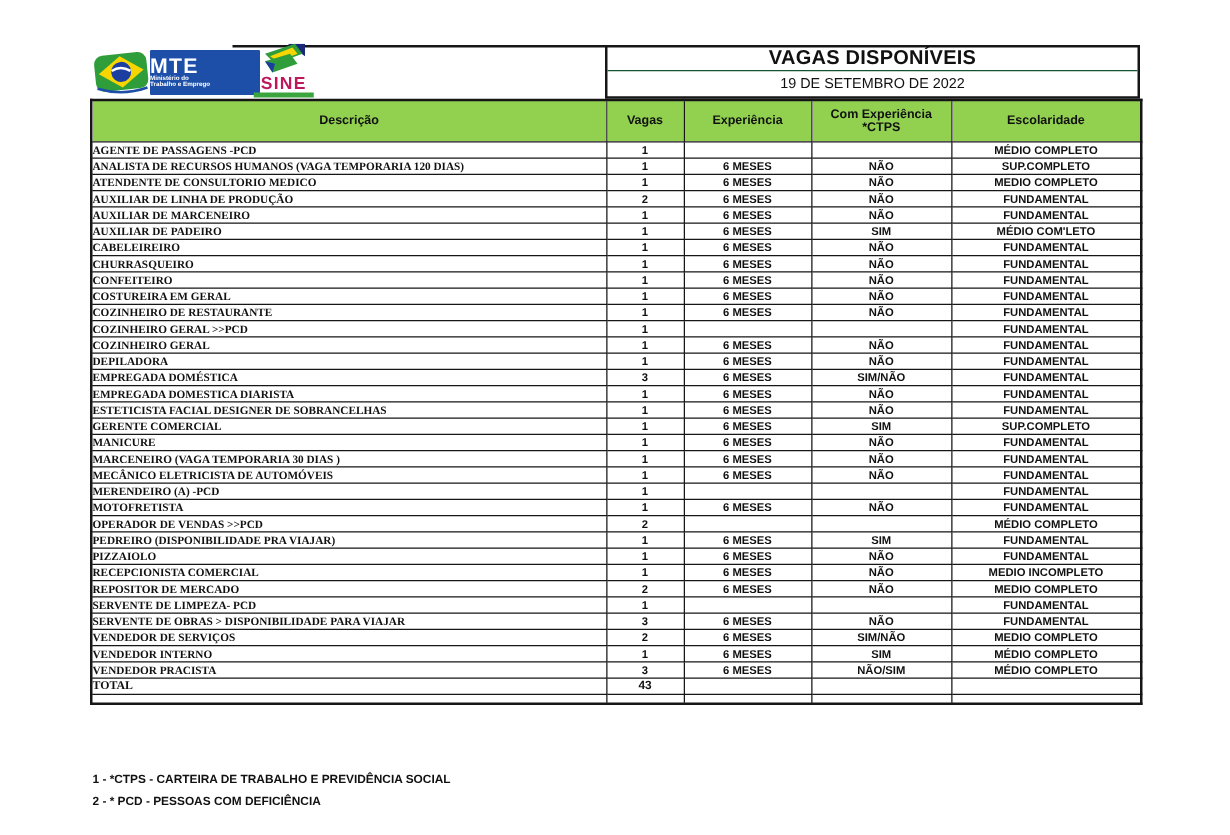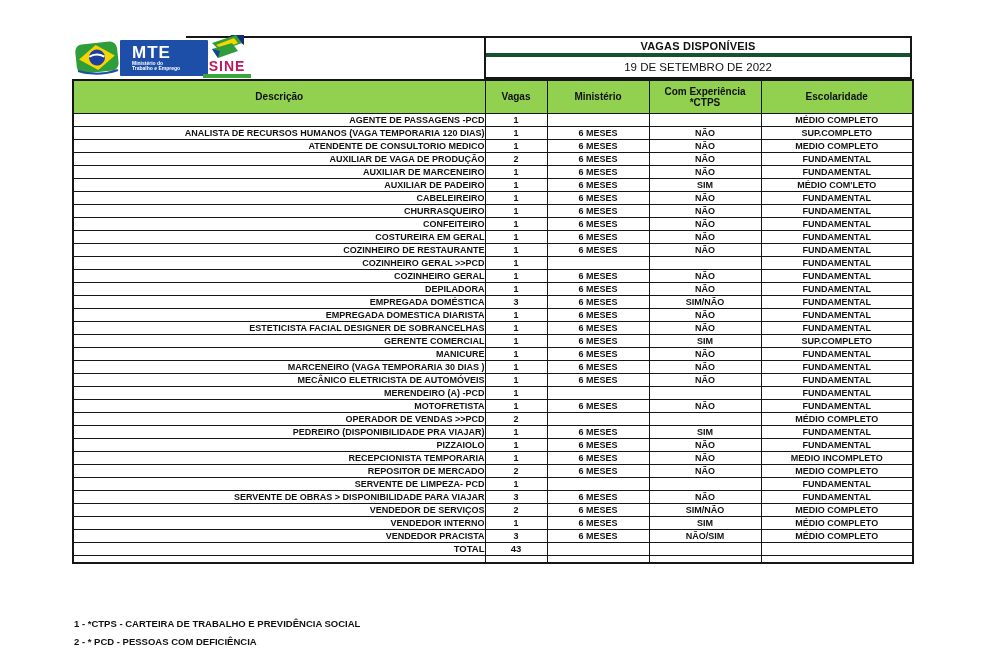--- a/index.html
+++ b/index.html
@@ -9,53 +9,53 @@
     font-family:"Liberation Sans", sans-serif; color:#111; overflow:hidden;
   }
   
   .top-rule { position:absolute; left:186px; top:36px; width:726px; height:2px; background:#161616; }
 
   
   .mte-logo { position:absolute; left:74px; top:40px; display:flex; align-items:stretch; height:36px; }
   .mte-flag { width:46px; height:36px; }
   .mte-box {
     width:88px; background:#1e4fa8; color:#fff; display:flex; flex-direction:column;
-    justify-content:center; padding-left:12px; border-radius:1px;
+    justify-content:center; padding-left:0; border-radius:1px;
   }
   .mte-abbr { font-size:17px; font-weight:bold; line-height:16px; letter-spacing:1px; }
   .mte-sub { font-size:5px; line-height:5.5px; font-weight:bold; }
 
   
   .sine-logo { position:absolute; left:201px; top:35px; width:52px; text-align:center; }
   .sine-flag { width:34px; height:24px; display:block; margin:0 auto; }
   .sine-name { font-size:14px; font-weight:bold; color:#be185d; letter-spacing:1px; line-height:14px; }
   .sine-bar { width:48px; height:4px; background:#3aa53c; margin:1px auto 0; }
 
   
   .title-box {
     position:absolute; left:484px; top:36px; width:428px;
     border:2px solid #161616; background:#fff;
   }
-  .title-cell { height:19px; border-bottom:4px solid #14532d; display:flex; align-items:center; justify-content:center;
-    font-size:11px; font-weight:bold; letter-spacing:.2px; }
+  .title-cell { height:19px; border-bottom:1px solid #14532d; display:flex; align-items:center; justify-content:center;
+    font-size:16px; font-weight:bold; letter-spacing:.2px; }
   .date-cell { height:20px; display:flex; align-items:center; justify-content:center; font-size:11.5px; font-weight:normal; }
 
   
   table.vagas {
     position:absolute; left:72px; top:79px; width:840px;
     border-collapse:collapse; table-layout:fixed;
     border:2px solid #161616;
   }
   table.vagas th, table.vagas td { border:1px solid #161616; overflow:hidden; white-space:nowrap; }
   thead th {
     background:#92d050; height:33px; font-size:10px; font-weight:bold; text-align:center;
     vertical-align:middle; line-height:11px;margin-top:32px;
   }
   tbody td { height:12.6px; font-size:9px; font-weight:bold; line-height:12px; vertical-align:middle; }
-  td.desc { text-align:right; padding-left:13px; }
+  td.desc { text-align:left; padding-left:0;font-family:Liberation Serif, serif; }
   td.ctr  { text-align:center; }
   tr.total-row td { font-size:9.5px; }
   tr.empty-row td { height:8px; }
 
   
   .footnotes { position:absolute; left:74px; top:615px; font-size:9.5px; font-weight:bold; line-height:18px; }
 </style>
 </head>
 <body>
 
@@ -102,21 +102,21 @@
       <col style="width:412px">
         <col style="width:62px">
         <col style="width:102px">
         <col style="width:112px">
         <col style="width:152px">
     </colgroup>
     <thead>
       <tr>
         <th>Descrição</th>
         <th>Vagas</th>
-        <th>Ministério</th>
+        <th>Experiência</th>
         <th>
           <span>Com Experiência</span><br>
           <span>*CTPS</span>
         </th>
         <th>Escolaridade</th>
       </tr>
     </thead>
     <tbody>
         <tr>
           <td class="desc">AGENTE DE PASSAGENS -PCD</td>
@@ -133,21 +133,21 @@
           <td class="ctr">SUP.COMPLETO</td>
         </tr>
         <tr>
           <td class="desc">ATENDENTE DE CONSULTORIO MEDICO</td>
           <td class="ctr">1</td>
           <td class="ctr">6 MESES</td>
           <td class="ctr">NÃO</td>
           <td class="ctr">MEDIO COMPLETO</td>
         </tr>
         <tr>
-          <td class="desc">AUXILIAR DE VAGA DE PRODUÇÃO</td>
+          <td class="desc">AUXILIAR DE LINHA DE PRODUÇÃO</td>
           <td class="ctr">2</td>
           <td class="ctr">6 MESES</td>
           <td class="ctr">NÃO</td>
           <td class="ctr">FUNDAMENTAL</td>
         </tr>
         <tr>
           <td class="desc">AUXILIAR DE MARCENEIRO</td>
           <td class="ctr">1</td>
           <td class="ctr">6 MESES</td>
           <td class="ctr">NÃO</td>
@@ -294,21 +294,21 @@
           <td class="ctr">FUNDAMENTAL</td>
         </tr>
         <tr>
           <td class="desc">PIZZAIOLO</td>
           <td class="ctr">1</td>
           <td class="ctr">6 MESES</td>
           <td class="ctr">NÃO</td>
           <td class="ctr">FUNDAMENTAL</td>
         </tr>
         <tr>
-          <td class="desc">RECEPCIONISTA TEMPORARIA</td>
+          <td class="desc">RECEPCIONISTA COMERCIAL</td>
           <td class="ctr">1</td>
           <td class="ctr">6 MESES</td>
           <td class="ctr">NÃO</td>
           <td class="ctr">MEDIO INCOMPLETO</td>
         </tr>
         <tr>
           <td class="desc">REPOSITOR DE MERCADO</td>
           <td class="ctr">2</td>
           <td class="ctr">6 MESES</td>
           <td class="ctr">NÃO</td>

